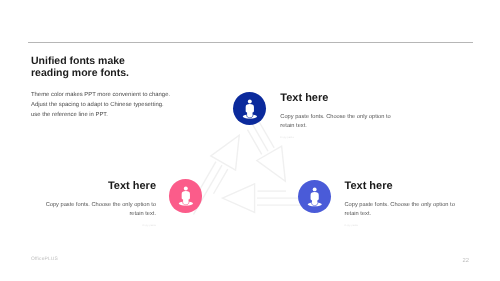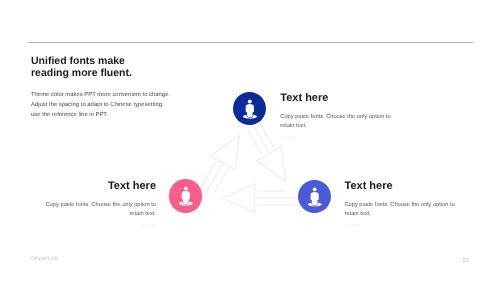--- a/index.html
+++ b/index.html
@@ -46,21 +46,21 @@
           <path d="M8,33.6 L65,33.6"></path>
         </g>
       </g>
     </g>
   </svg>
 
   <div class="rule" style="background: rgb(182, 182, 182);"></div>
 
   <div class="title">
     <div>Unified fonts make</div>
-    <div>reading more fluent.</div>
+    <div>reading more fonts.</div>
   </div>
 
   <div class="subtitle">
     <div>Theme color makes PPT more convenient to change.</div>
     <div>Adjust the spacing to adapt to Chinese typesetting.</div>
     <div>use the reference line in PPT.</div>
   </div>
 
   <div class="circ" id="c0" style="left: 232.6px; top: 91.6px; width: 33.8px; height: 33.8px; background: rgb(11, 42, 156); color: rgb(11, 42, 156);">
     <svg class="ico" viewBox="0 0 36 36" width="33.8" height="33.8">

